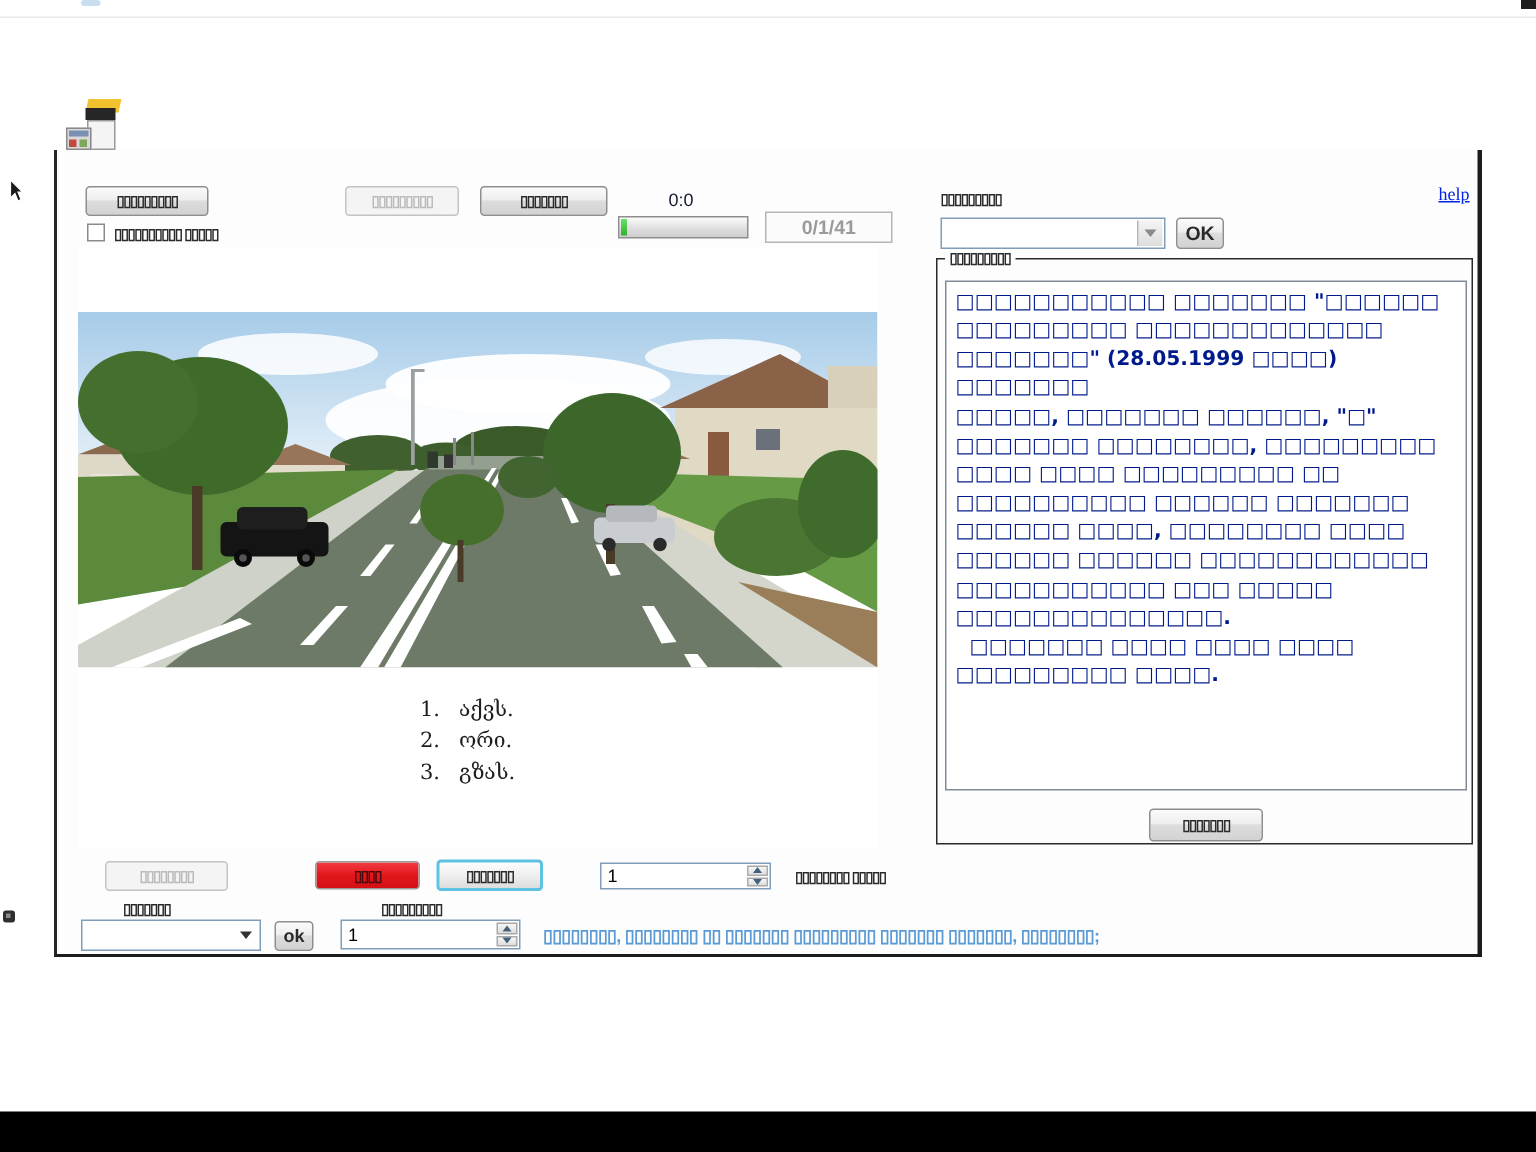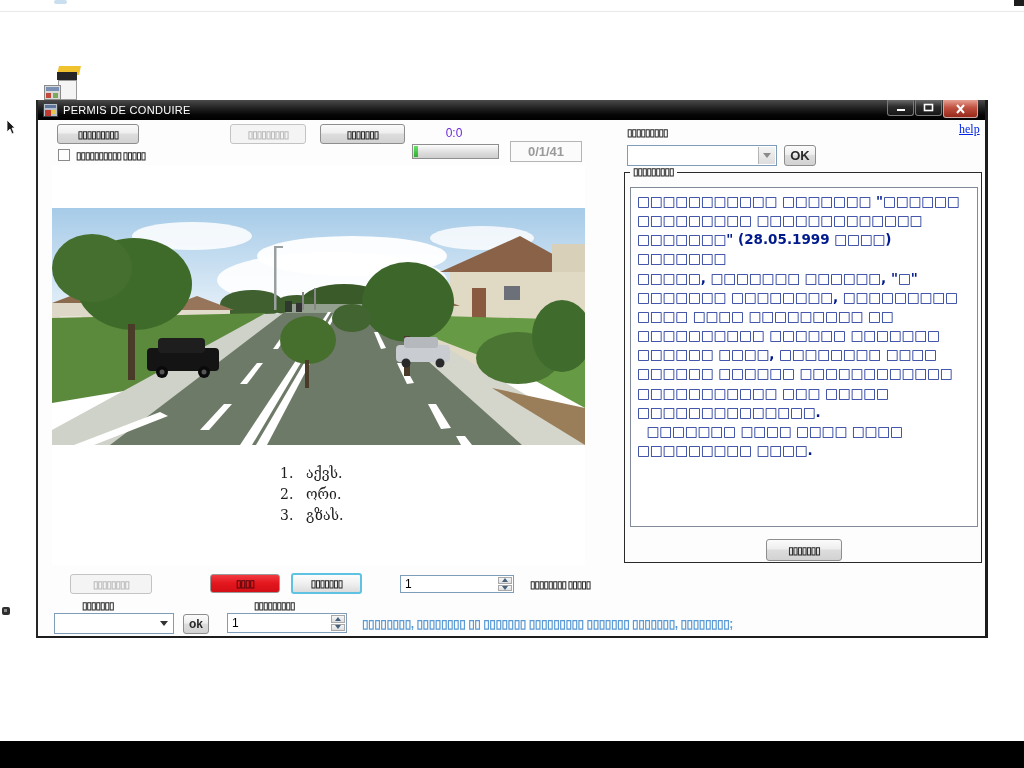--- a/index.html
+++ b/index.html
@@ -133,57 +133,32 @@
     <i class="b3"></i>
   </div>
 <svg class="abs cursor-glyph" width="12" height="16">
   <polygon points="1,0 1,12 4,9 6,14 8,13 6,8 9,8" fill="#1a1a1a" stroke="#fff" stroke-width="0.8"></polygon>
 </svg>
 <div class="abs mini-dock-icon"></div>
 <div class="abs bottom-bar"></div>
 
 <div class="abs window">
 
-  <div class="titlebar">
-    <div class="title-icon">
-        <i class="t1"></i>
-        <i class="t2"></i>
-        <i class="t3"></i>
-      </div>
-    <span class="title-text">PERMIS DE CONDUIRE</span>
-    <div class="caption-btns">
-      <div class="cap-btn">
-        <svg width="10" height="9">
-            <rect x="1" y="6" width="8" height="2" fill="#fff"></rect>
-          </svg>
-      </div>
-      <div class="cap-btn">
-        <svg width="11" height="9">
-            <rect x="1.5" y="1.5" width="8" height="6" fill="none" stroke="#fff" stroke-width="1.6"></rect>
-          </svg>
-      </div>
-      <div class="cap-btn close">
-        <svg width="11" height="10">
-            <path d="M2 1 L9 9 M9 1 L2 9" stroke="#fff" stroke-width="2"></path>
-          </svg>
-      </div>
-    </div>
-  </div>
 
   <a class="abs link" style="left:921px; top:22px;font-family:Liberation Serif, serif;">help</a>
 
   <div class="abs btn" style="left:19px; top:24px; width:82px; height:20px;">▯▯▯▯▯▯▯▯▯</div>
   <div class="abs btn disabled" style="left:192px; top:24px; width:76px; height:20px;">▯▯▯▯▯▯▯▯▯</div>
   <div class="abs btn" style="left:282px; top:24px; width:85px; height:20px;">▯▯▯▯▯▯▯</div>
 
-  <div class="abs" style="left:386px; top:26px; width:60px; text-align:center; font-size:12px; color:#6d28d9;">0:0</div>
+  <div class="abs" style="left:386px; top:26px; width:60px; text-align:center; font-size:12px; color:#0f172a;">0:0</div>
   <div class="abs progress" style="left:374px; top:44px; width:87px; height:15px;">
       <div class="chunk"></div>
     </div>
-  <div class="abs counter-box" style="left:472px; top:41px; width:72px; height:21px;">0/1/41</div>
+  <div class="abs counter-box" style="left:472px; top:41px; width:85px; height:21px;">0/1/41</div>
 
   <div class="abs checkbox" style="left:20px; top:49px;"></div>
   <div class="abs tofu-label" style="left:38px; top:50px;">▯▯▯▯▯▯▯▯▯▯ ▯▯▯▯▯</div>
 
   <div class="abs tofu-label" style="left:589px; top:27px;">▯▯▯▯▯▯▯▯▯</div>
   <div class="abs combo" style="left:589px; top:45px; width:150px; height:21px;">
     <span style="position:absolute; left:4px; top:3px; font-size:12px;"></span>
     <div class="dd-btn">
         <span class="tri-down" style="border-top-color:#8a8a8a;"></span>
       </div>

